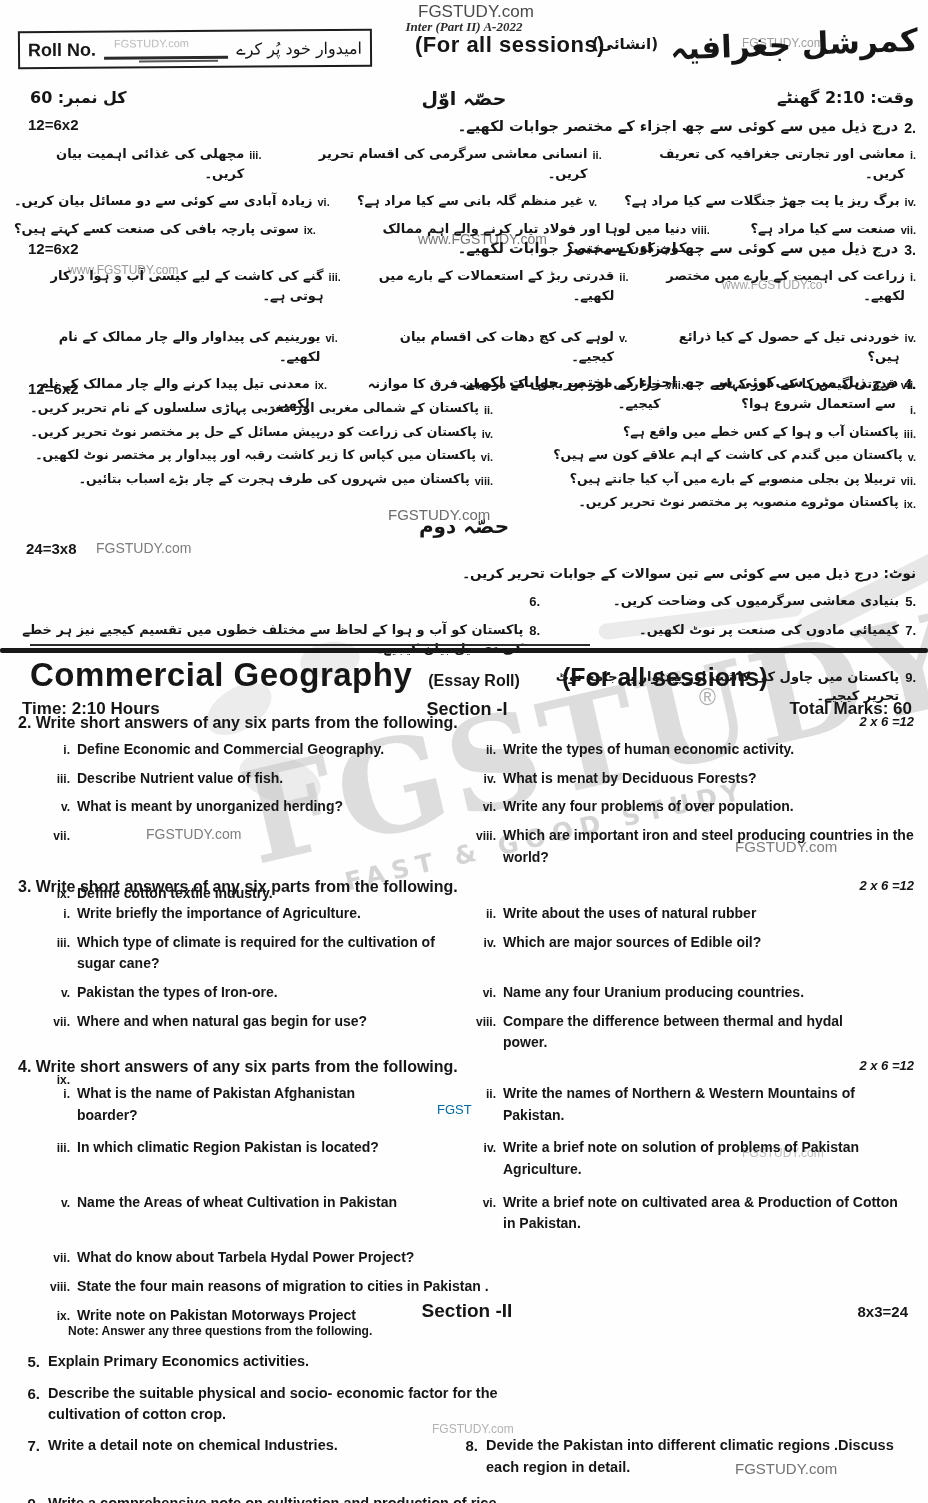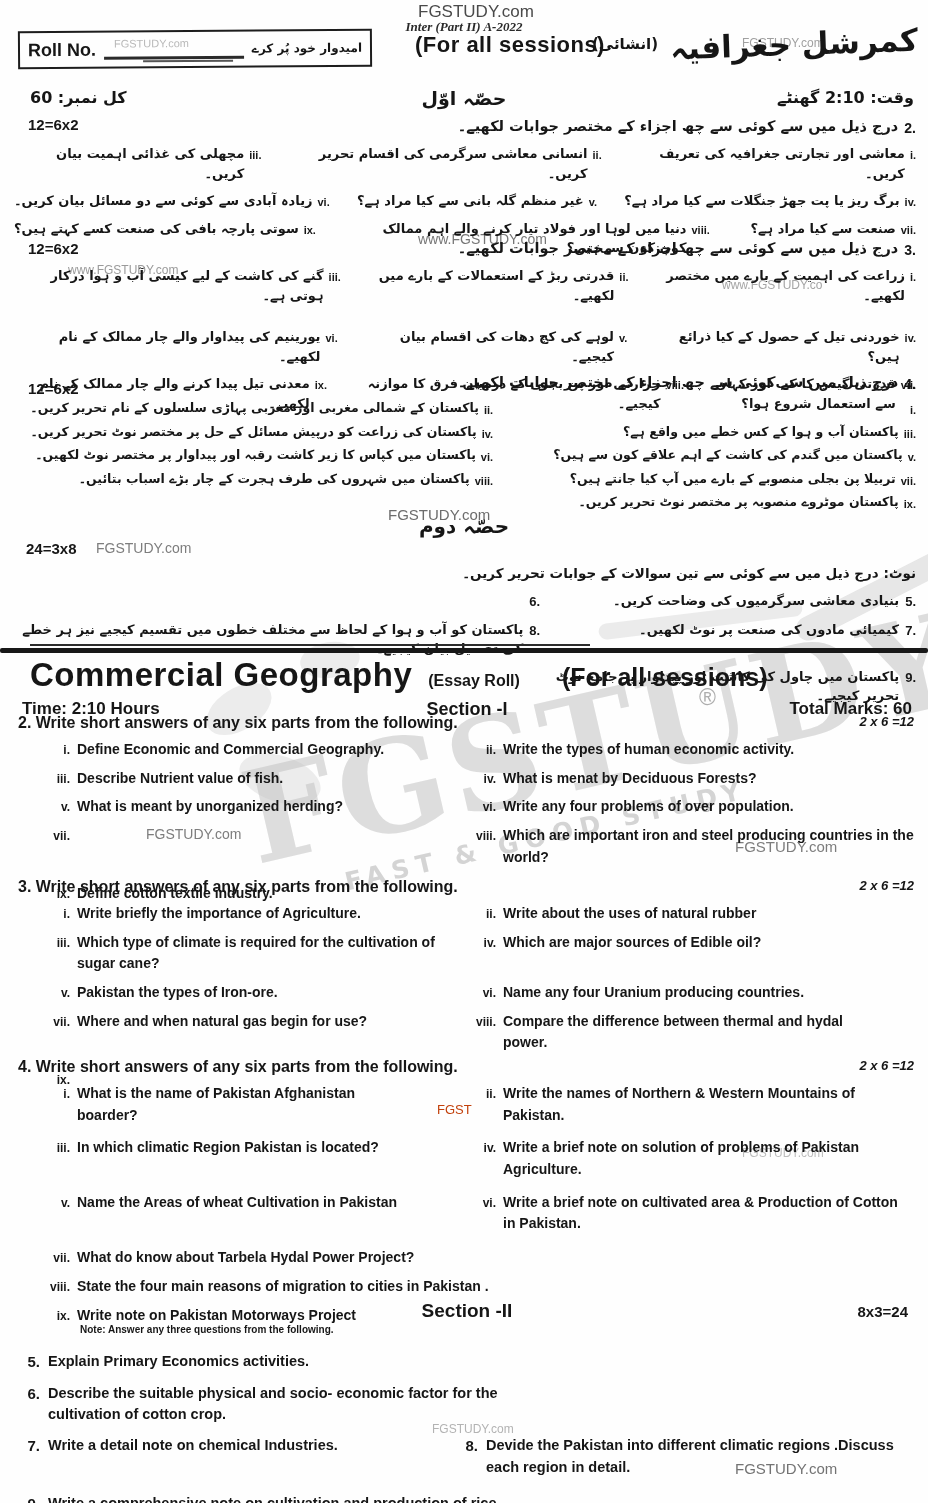--- a/index.html
+++ b/index.html
@@ -10,21 +10,21 @@
   .wm-top{left:418px;top:2px;font-size:17px;color:#4a4a4a;}
   .wm-title{left:742px;top:36px;font-size:12px;color:#a0a0a0;}
   .wm-q3{left:418px;top:231px;font-size:14px;color:#767676;}
   .wm-q3-left{left:68px;top:263px;font-size:12px;color:#9a9a9a;}
   .wm-q3-right{left:722px;top:278px;font-size:12px;color:#a5a5a5;}
   .wm-p2{left:388px;top:506px;font-size:15px;color:#6c6c6c;}
   .wm-p2-left{left:96px;top:540px;font-size:14px;color:#7d7d7d;}
   .wm-eq2-left{left:146px;top:826px;font-size:14px;color:#7d7d7d;}
   .wm-eq2-right{left:735px;top:838px;font-size:15px;color:#7d7d7d;}
   .wm-frag-viii{left:694px;top:801px;font-size:12px;color:#a5a5a5;}
-  .wm-q4{left:437px;top:1102px;font-size:13px;color:#c2410c;}
+  .wm-q4{left:437px;top:1102px;font-size:13px;color:#0369a1;}
   .wm-q4-right{left:742px;top:1146px;font-size:12px;color:#bdbdbd;}
   .wm-q8{left:432px;top:1422px;font-size:12px;color:#b3b3b3;}
   .wm-bottom{left:735px;top:1460px;font-size:15px;color:#737373;}
   .ghost-word{position:absolute;left:232px;top:758px;font-family:"DejaVu Serif",serif;
       font-weight:700;font-size:128px;line-height:1;color:#c3c3c3;opacity:.55;
       letter-spacing:4px;transform:rotate(-13deg);transform-origin:left top;white-space:nowrap;}
   .ghost-tag{position:absolute;left:342px;top:868px;font-family:"DejaVu Sans",sans-serif;
       font-weight:800;font-size:25px;letter-spacing:7px;color:#c3c3c3;opacity:.7;
       transform:rotate(-13deg);transform-origin:left top;white-space:nowrap;}
   .ghost-reg{position:absolute;left:699px;top:684px;font-size:23px;color:#aeaeae;}
@@ -38,21 +38,21 @@
   
   .exam-line{position:absolute;left:0;right:0;top:19px;text-align:center;
       font-family:"Liberation Serif",serif;font-style:italic;font-weight:700;font-size:13px;color:#2a2a2a;}
   .sessions-top{position:absolute;left:415px;top:32px;font-size:22px;font-weight:800;letter-spacing:.5px;}
   .rollbox{position:absolute;left:18px;top:30px;width:354px;height:38px;border:2px solid #1d1d1d;
       display:flex;align-items:center;padding:0 8px;box-sizing:border-box;transform:rotate(-.4deg);}
   .rollbox .lbl{font-size:18px;font-weight:800;white-space:nowrap;}
   .roll-line{flex:1;position:relative;height:16px;margin:0 8px;border-bottom:3px solid #2a2a2a;}
   .roll-line::after{content:"";position:absolute;left:28%;right:8%;bottom:-6px;border-bottom:2px solid #555;}
   .roll-wm{position:absolute;left:10px;top:-3px;font-size:11px;color:#b8b8b8;}
-  .roll-urdu{font-family:"DejaVu Sans",sans-serif;font-size:12px;font-weight:700;direction:rtl;white-space:nowrap;}
+  .roll-urdu{font-family:"DejaVu Sans",sans-serif;font-size:16px;font-weight:400;direction:rtl;white-space:nowrap;}
   .urdu{font-family:"DejaVu Sans",sans-serif;direction:rtl;}
   .u-title{position:absolute;right:10px;top:26px;display:flex;direction:rtl;align-items:center;gap:12px;}
   .u-title .main{font-size:31px;font-weight:800;transform:rotate(-2deg);}
   .u-title .sub{font-size:15px;font-weight:700;}
   .u-time{position:absolute;right:14px;top:88px;font-size:16px;font-weight:800;}
   .u-totmarks{position:absolute;left:30px;top:88px;font-size:16px;font-weight:800;}
   .u-part1{position:absolute;left:0;right:0;top:87px;text-align:center;font-size:19px;font-weight:800;}
   
   .marksL{position:absolute;font-weight:800;font-size:15px;font-family:"Liberation Sans",sans-serif;direction:ltr;}
   .uq{position:absolute;left:14px;right:12px;}
@@ -87,21 +87,21 @@
   .egrid{display:grid;grid-template-columns:418px 1fr;column-gap:8px;row-gap:7px;margin-top:7px;padding-left:26px;}
   .eitem{display:flex;gap:7px;font-size:14px;font-weight:700;line-height:1.55;}
   .enum{width:26px;text-align:right;font-size:12px;font-weight:700;flex-shrink:0;margin-top:2px;}
   .erow{margin-top:7px;padding-left:26px;}
   .mt14{margin-top:15px;}
   .mw290{max-width:290px;} .mw385{max-width:380px;} .mw400{max-width:400px;}
   .mw420{max-width:420px;} .mw430{max-width:432px;} .mw520{max-width:525px;} .mw460{max-width:455px;}
   .esec2-head{position:absolute;left:22px;right:16px;top:1300px;height:22px;}
   .esec2-head .sec{position:absolute;left:50%;transform:translateX(-50%);font-size:19px;font-weight:800;}
   .esec2-head .mk{position:absolute;right:4px;top:3px;font-size:15px;font-weight:800;}
-  .enote{position:absolute;left:80px;top:1324px;font-size:10px;font-weight:800;}
+  .enote{position:absolute;left:68px;top:1324px;font-size:12px;font-weight:800;}
   .elong{position:absolute;left:18px;right:14px;}
   .elq{display:flex;gap:8px;font-size:14.5px;font-weight:700;line-height:1.5;margin-top:9px;}
   .elq .qn{width:22px;text-align:right;font-size:15px;font-weight:800;flex-shrink:0;}
   .elgrid{display:grid;grid-template-columns:432px 1fr;column-gap:6px;margin-top:9px;}
   .elgrid .elq{margin-top:0;}
   .paper-code{position:absolute;left:0;right:60px;top:1473px;text-align:center;
       font-size:20px;font-weight:800;letter-spacing:1px;}
 </style>
 </head>
 <body>

